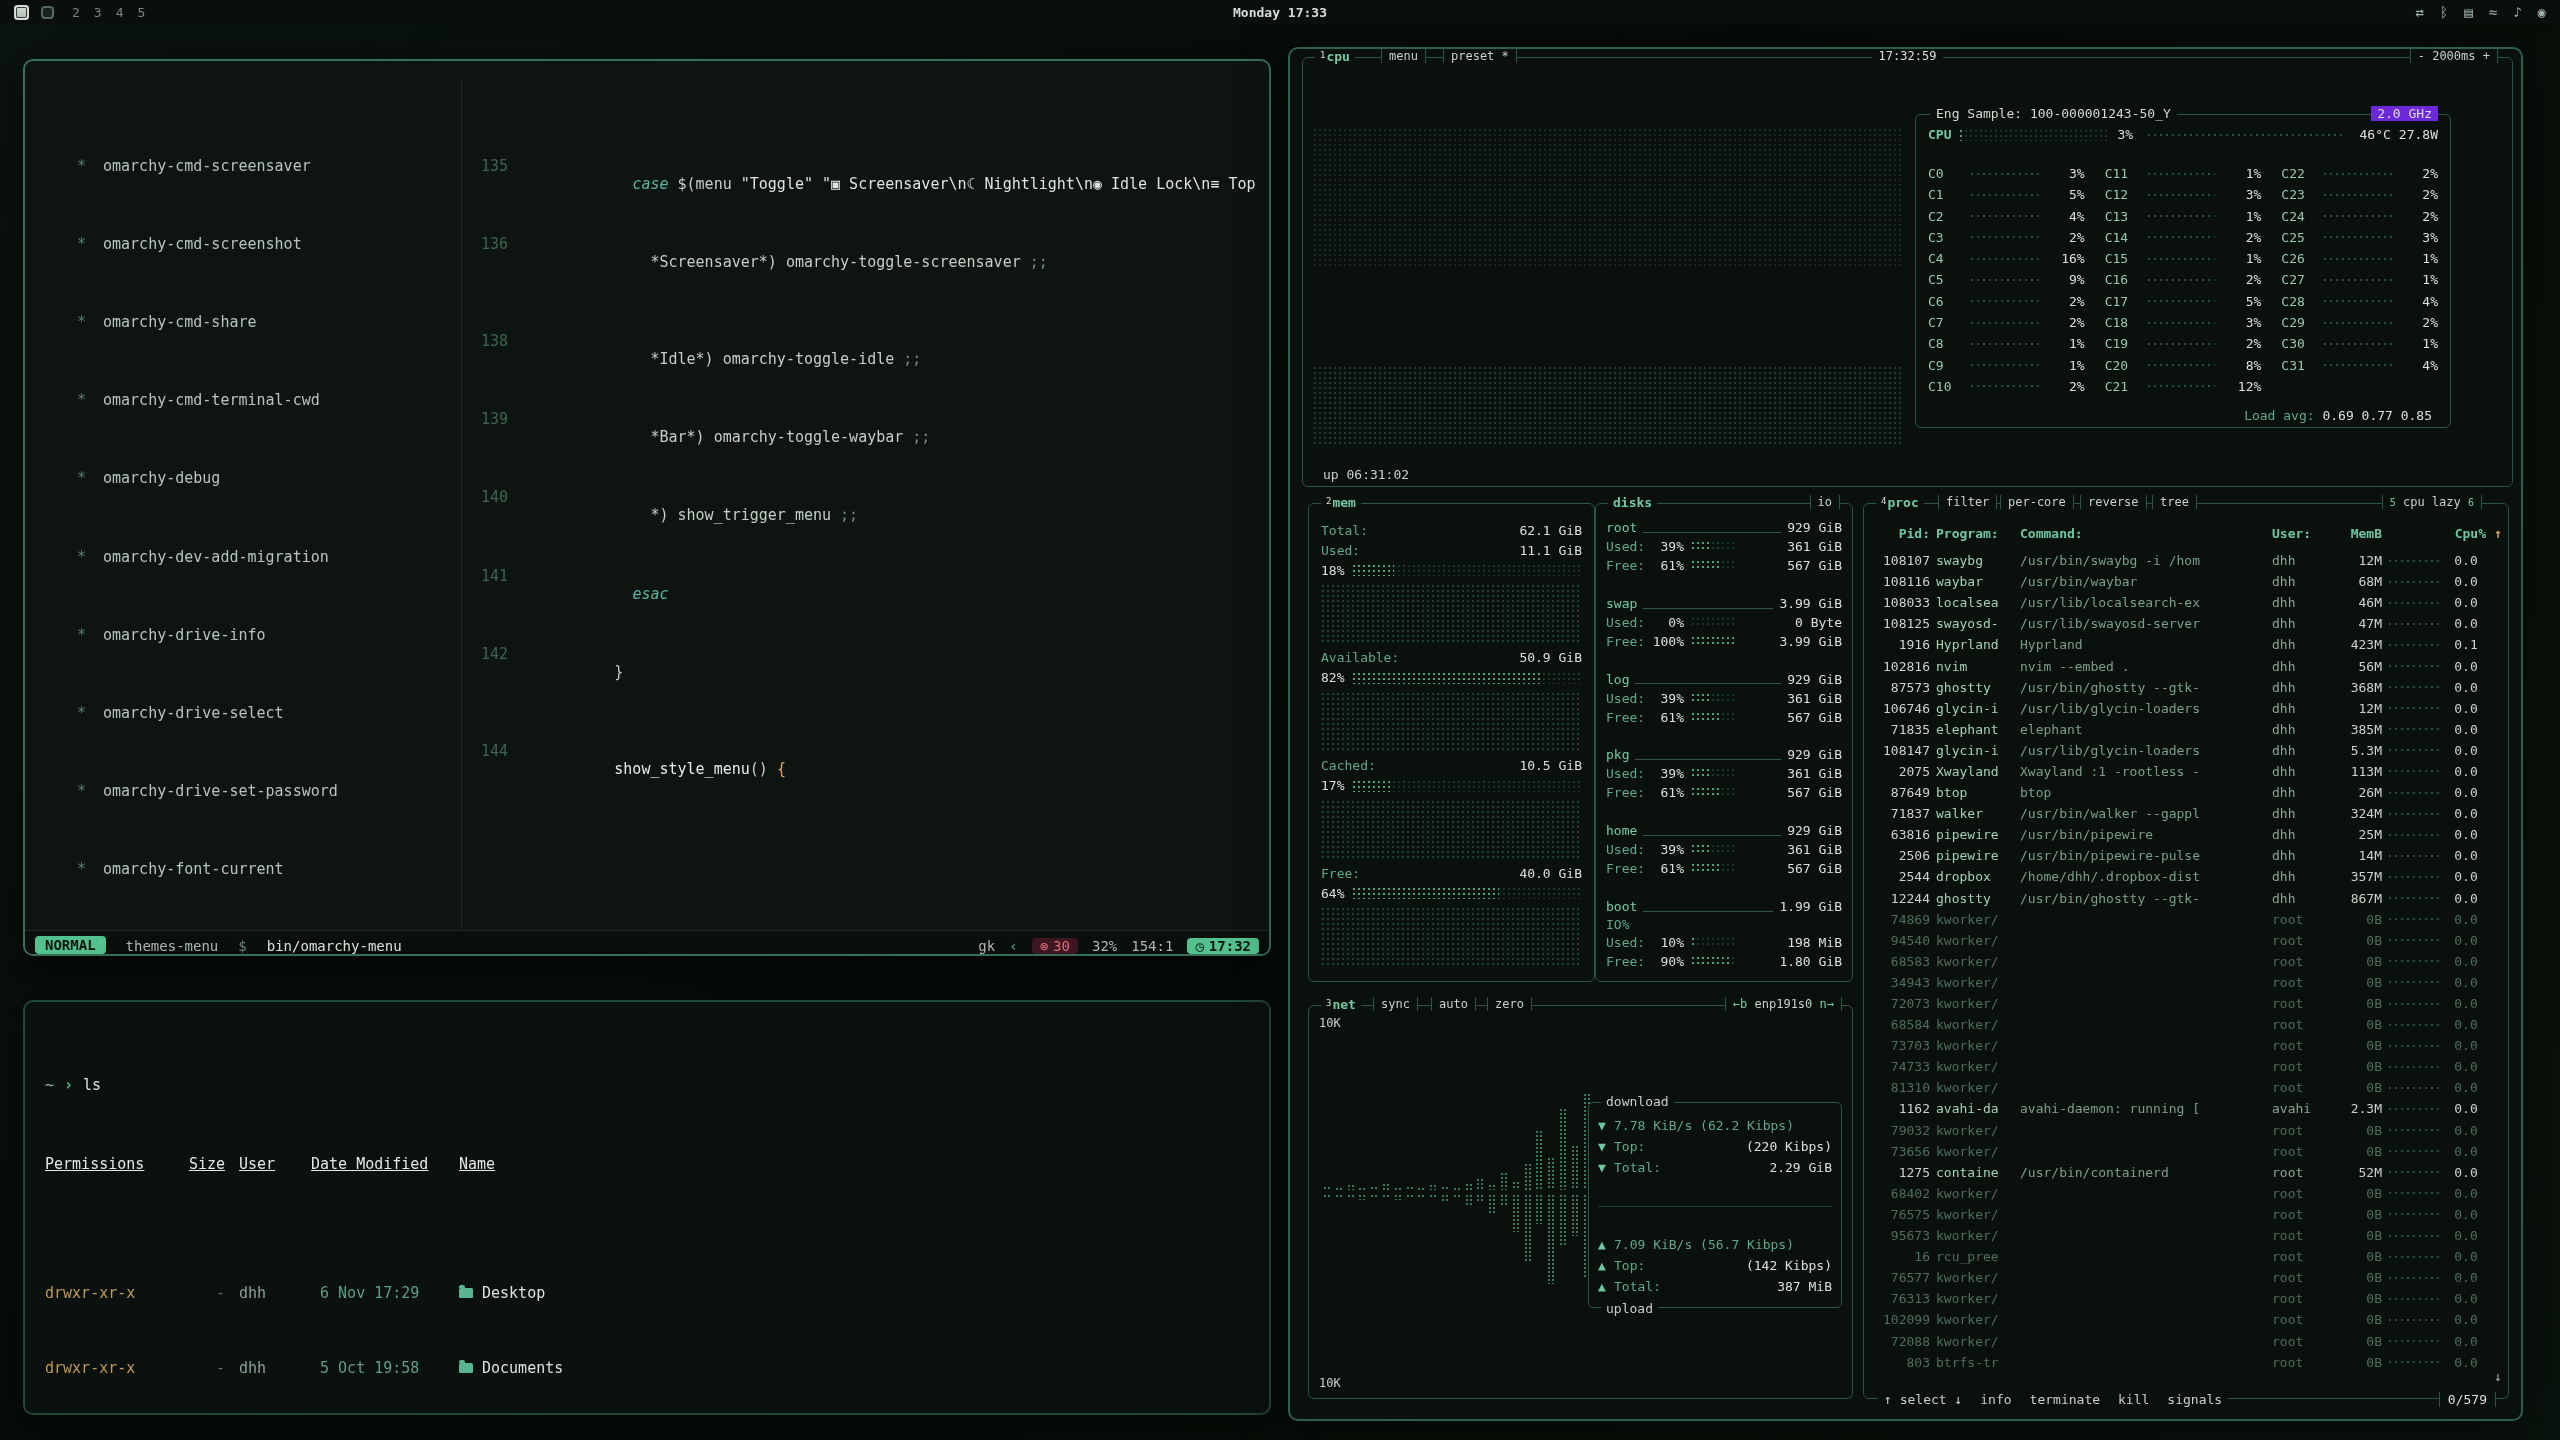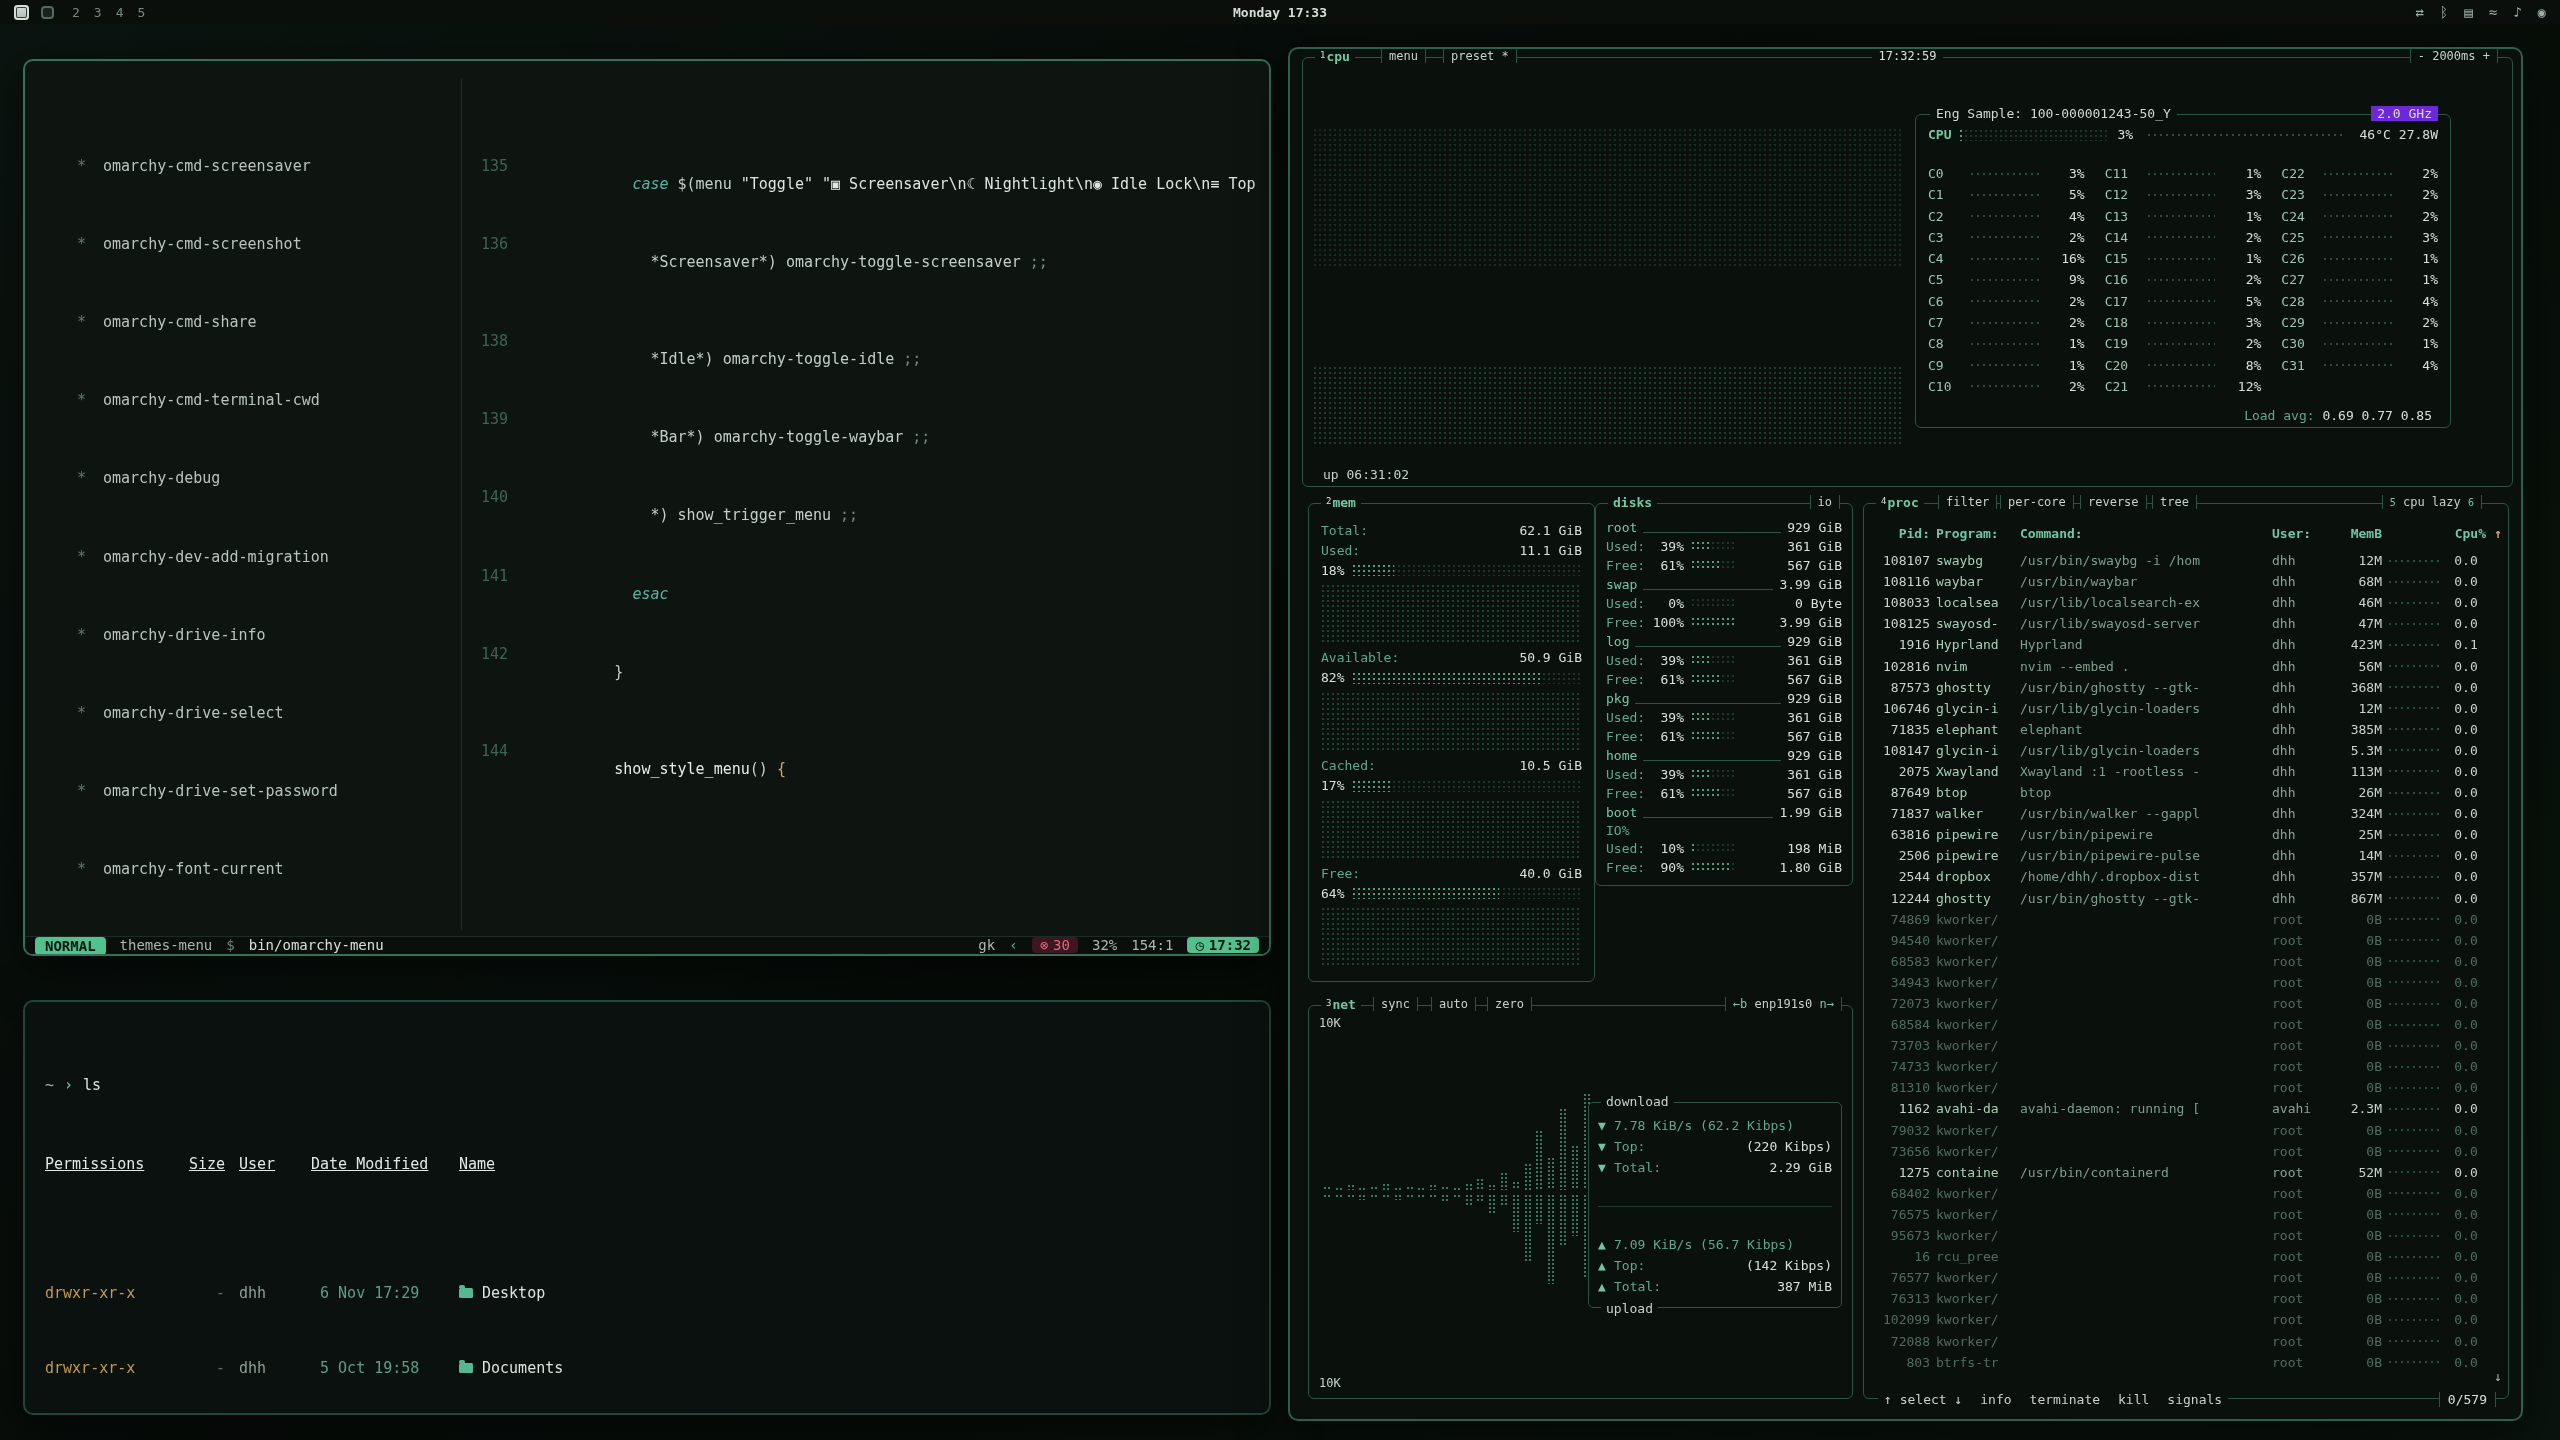--- a/index.html
+++ b/index.html
@@ -30,21 +30,21 @@
   
   .ed-body{display:flex;height:calc(100% - 24px);padding-top:18px;white-space:pre}
   .filetree{width:437px;border-right:1px solid #1b2d24;overflow:hidden}
   .ft-row{display:flex;align-items:center;height:21.2px;padding-left:52px;gap:14px;font-size:15px;color:#b7c4bd}
   .ft-row .ft-icon{color:#5d7a6d;width:12px}
   .codearea{flex:1;overflow:hidden}
   .code-row{display:flex;height:21.2px;align-items:center;font-size:15px}
   .code-row .ln{width:46px;text-align:right;margin-right:16px;color:#3c6653;flex:none}
   .code-text{flex:1}
   .d{color:#c4cfc8}.k{color:#58b5a4;font-style:italic}.s{color:#dde5df}.p{color:#748b80}.f{color:#e6ece8}.o{color:#d9a45f}
-  .statusline{position:absolute;left:0;right:0;bottom:0;height:18px;background:#0a0f0b;border-top:1px solid #1b2d24;display:flex;align-items:flex-start;gap:14px;padding:0 10px;font-size:14px;color:#a9b8b0}
+  .statusline{position:absolute;left:0;right:0;bottom:0;height:24px;background:#0a0f0b;border-top:1px solid #1b2d24;display:flex;align-items:flex-end;gap:20px;padding:0 10px;font-size:14px;color:#a9b8b0}
   .mode{background:#53c18d;color:#0b130e;font-weight:bold;border-radius:4px;padding:1px 10px}
   .sl-file{color:#d8e0da}
   .sl-dim{color:#6d8376}
   .sl-right{margin-left:auto;display:flex;align-items:center;gap:14px}
   .chip{border-radius:4px;padding:0 8px;display:flex;gap:5px;align-items:center}
   .chip.err{background:#3c1620;color:#e06a7a}
   .chip.time{background:#53c18d;color:#0b130e;font-weight:bold}
   .sl-arrow{color:#58b5a4}
   
   .term-body{padding:36px 20px;font-size:15px;white-space:pre}
@@ -94,21 +94,21 @@
   
   .b-mem{left:18px;top:454px;width:287px;height:479px}
   .mem-body{height:100%;display:flex;flex-direction:column;padding:16px 12px 10px}
   .m-row{display:flex;justify-content:space-between;height:20px;align-items:center}
   .mem-stats{flex:1;display:flex;flex-direction:column}
   .m-stat{flex:1;display:flex;flex-direction:column}
   .m-pct{display:flex;align-items:center;height:20px}
   .m-pct .meterbar{flex:1;margin-left:8px;width:auto}
   .m-graph{flex:1;margin:4px 0;opacity:.8}
   
-  .b-disks{left:305px;top:454px;width:258px;height:383px}
+  .b-disks{left:305px;top:454px;width:258px;height:479px}
   .t-io{right:12px}
   .disks-body{height:100%;display:flex;flex-direction:column;justify-content:space-between;padding:14px 10px 10px}
   .d-name{display:flex;align-items:center;height:19px}
   .dn{color:#74c9a2}
   .d-line{flex:1;border-bottom:1px solid #2a5446;margin:0 6px;height:55%}
   .d-io{height:17px;line-height:17px}
   .d-io:empty{display:none}
   .d-row{display:flex;align-items:center;height:19px}
   .d-row .bl{width:44px}
   .d-row .dp{width:34px;text-align:right}

